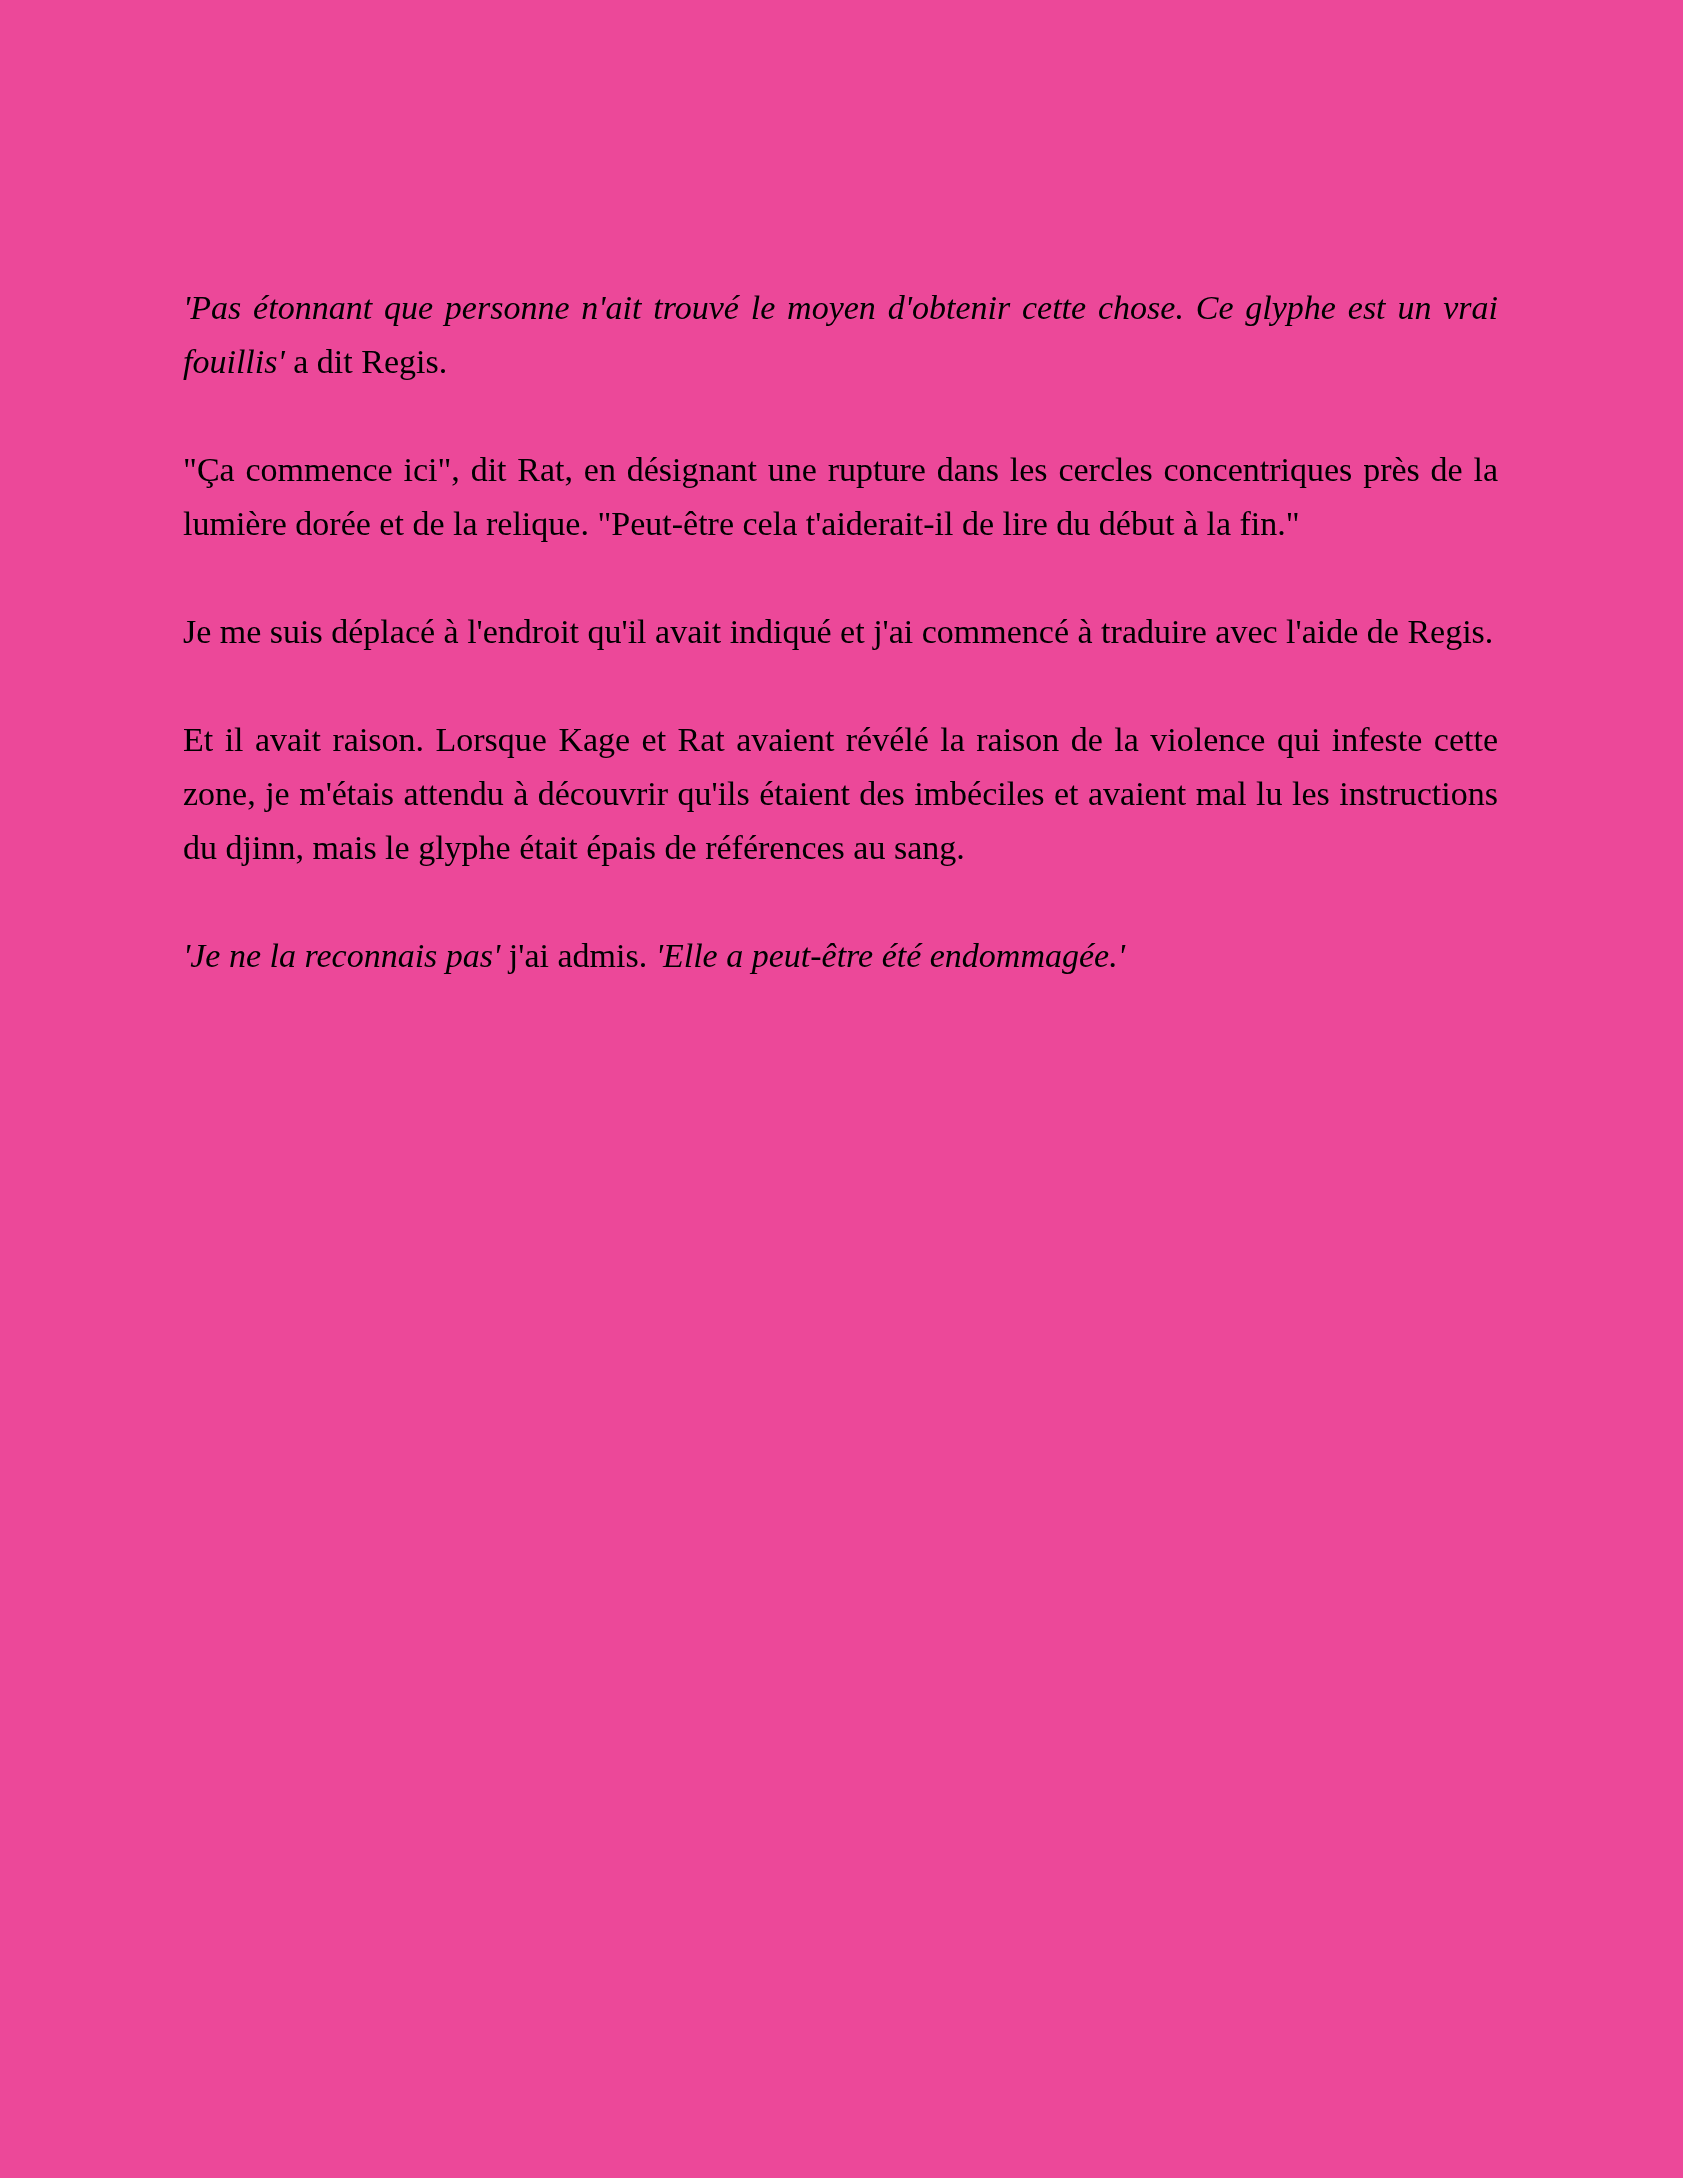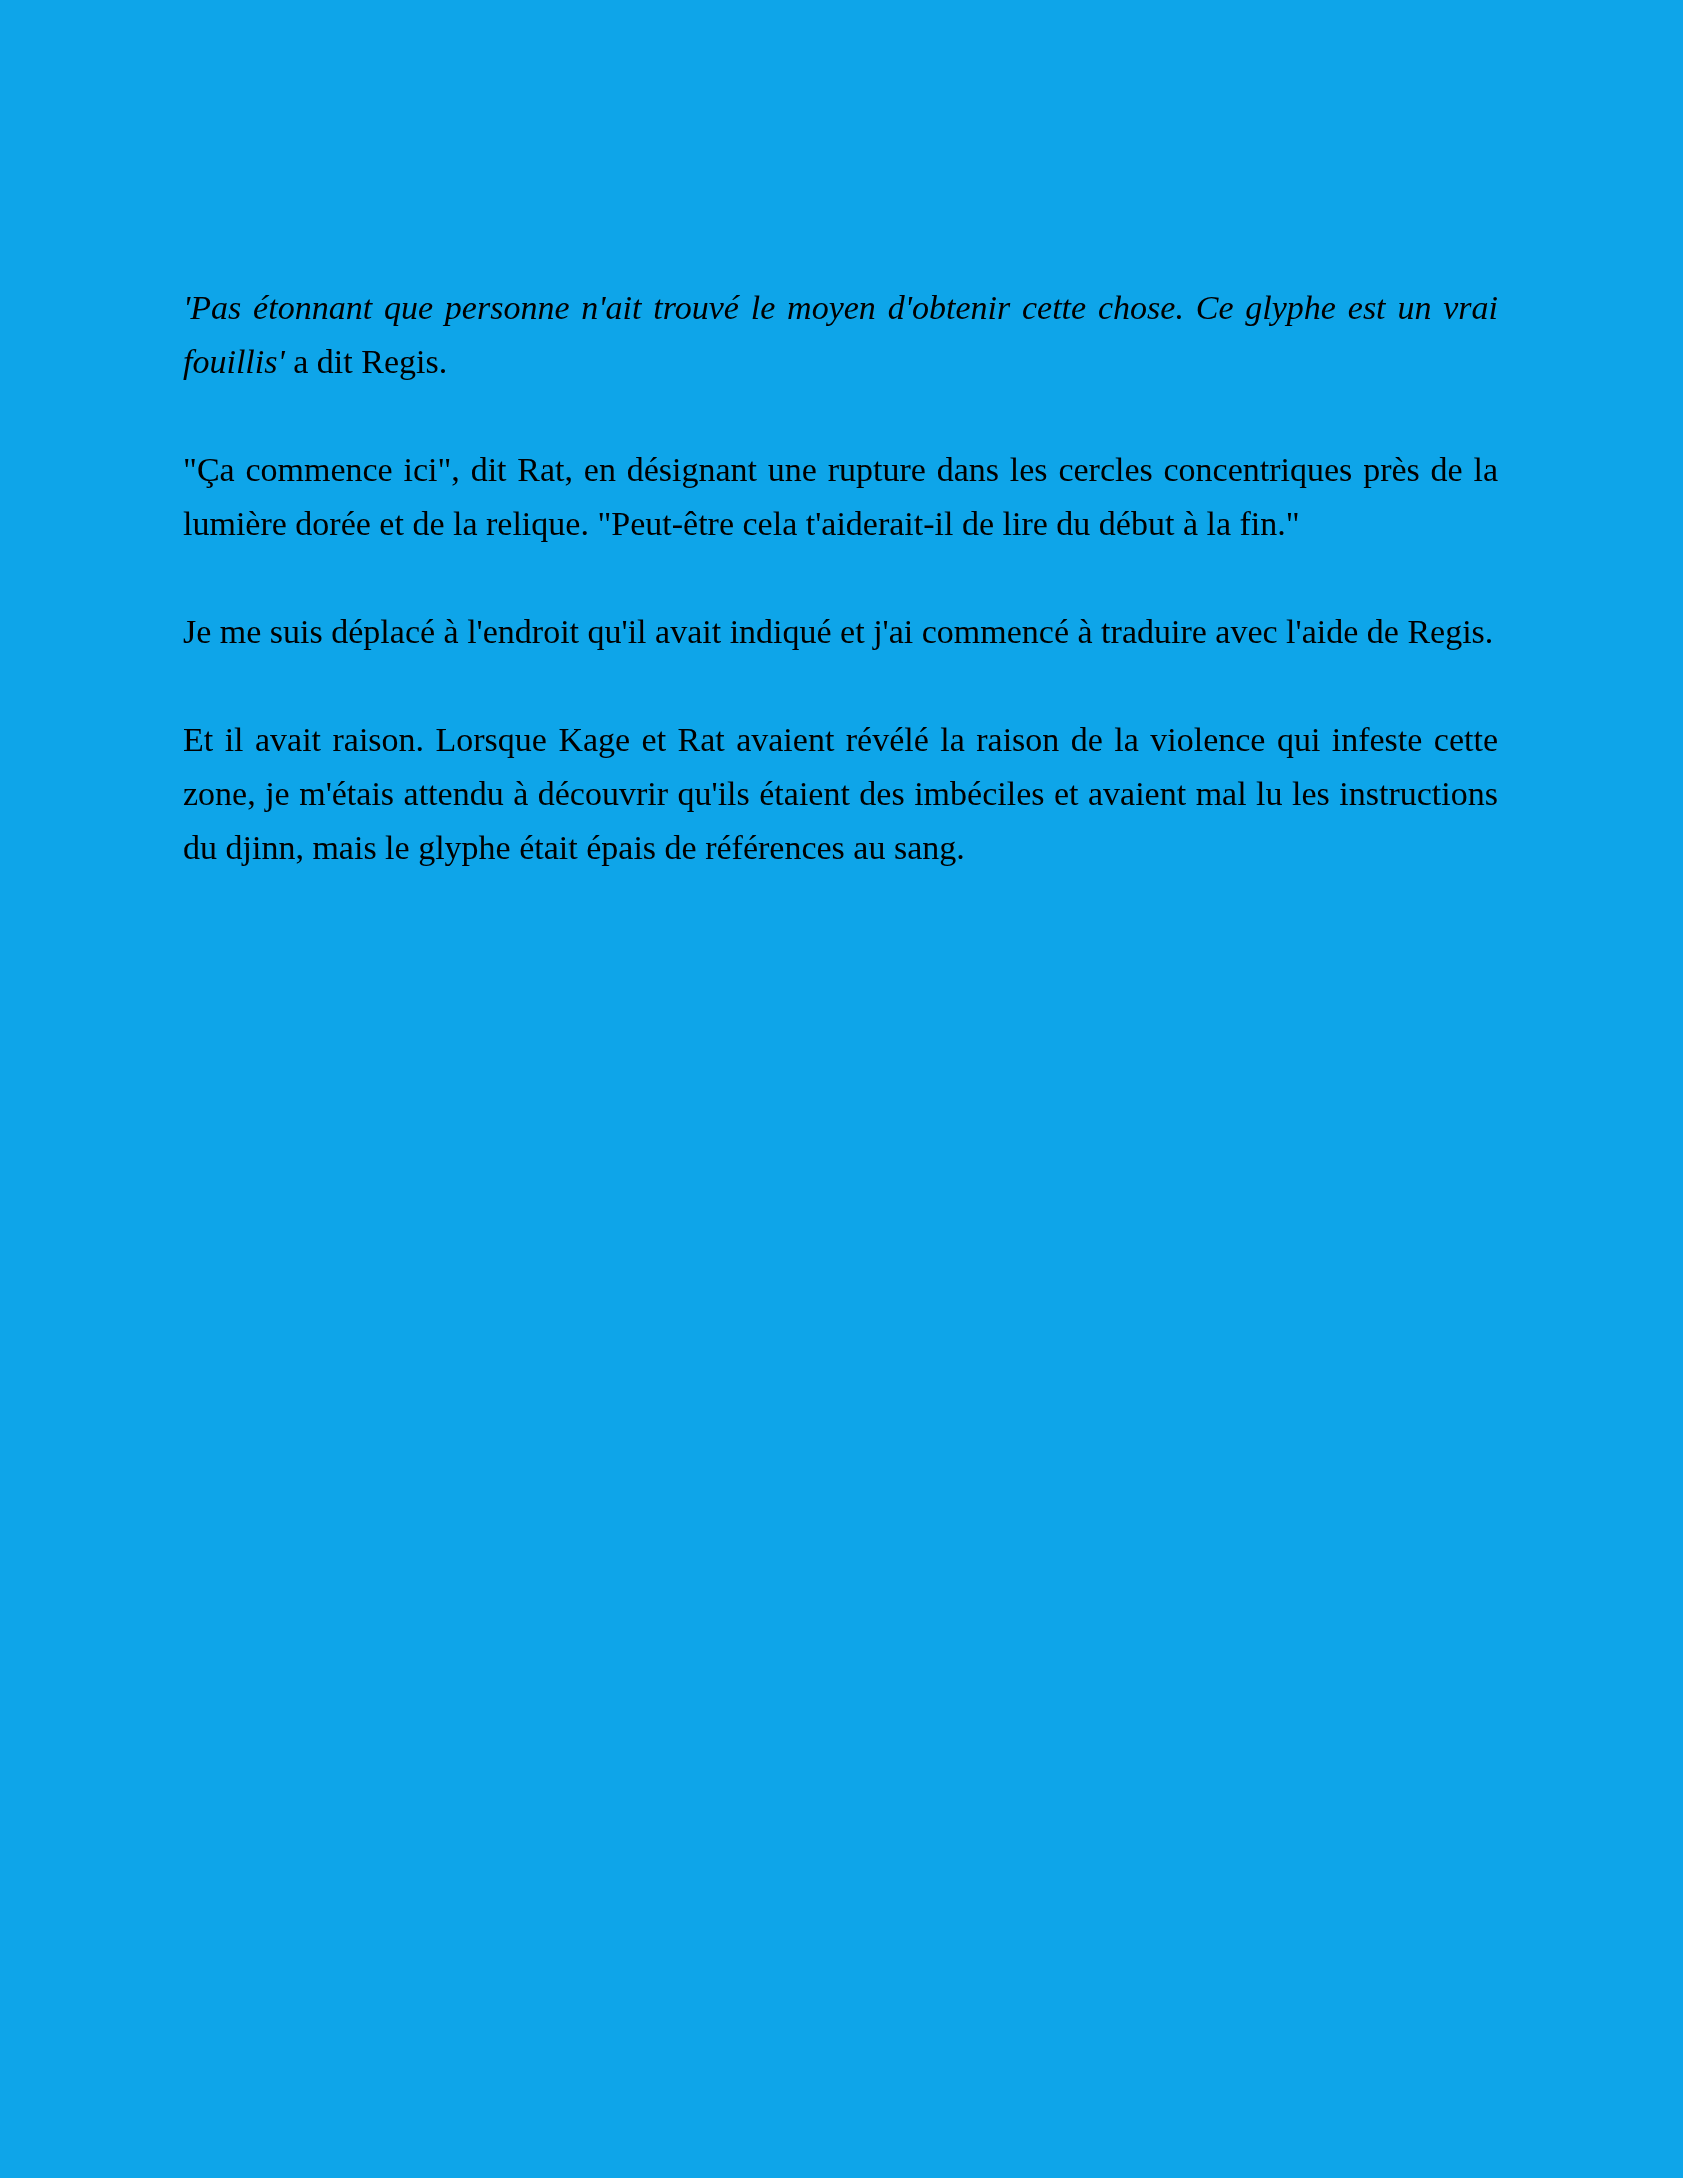--- a/index.html
+++ b/index.html
@@ -3,21 +3,21 @@
 <meta charset="utf-8">
 <style>
   * { margin: 0; padding: 0; box-sizing: border-box; }
   html, body {
     background: #ffffff;
   }
   .page {
     position: relative;
     width: 1683px;
     height: 2178px;
-    background: #0ea5e9;
+    background: #ec4899;
     overflow: hidden;
     font-family: "Liberation Serif", "DejaVu Serif", serif;
     color: #000000;
   }
   .content {
     position: absolute;
     left: 183px;
     top: 281px;
     width: 1315px;
   }
@@ -34,15 +34,16 @@
 </style>
 </head>
 <body>
 
 <div class="page">
   <div class="content" id="text-content">
       <p><span class="run-italic">'Pas étonnant que personne n'ait trouvé le moyen d'obtenir cette chose. Ce glyphe est un vrai fouillis'</span><span class="run-normal"> a dit Regis.</span></p>
       <p><span class="run-normal">"Ça commence ici", dit Rat, en désignant une rupture dans les cercles concentriques près de la lumière dorée et de la relique. "Peut-être cela t'aiderait-il de lire du début à la fin."</span></p>
       <p><span class="run-normal">Je me suis déplacé à l'endroit qu'il avait indiqué et j'ai commencé à traduire avec l'aide de Regis.</span></p>
       <p><span class="run-normal">Et il avait raison. Lorsque Kage et Rat avaient révélé la raison de la violence qui infeste cette zone, je m'étais attendu à découvrir qu'ils étaient des imbéciles et avaient mal lu les instructions du djinn, mais le glyphe était épais de références au sang.</span></p>
+      <p><span class="run-italic">'Je ne la reconnais pas'</span><span class="run-normal"> j'ai admis. </span><span class="run-italic">'Elle a peut-être été endommagée.'</span></p>
     </div>
 </div>
 
 
 </body></html>

